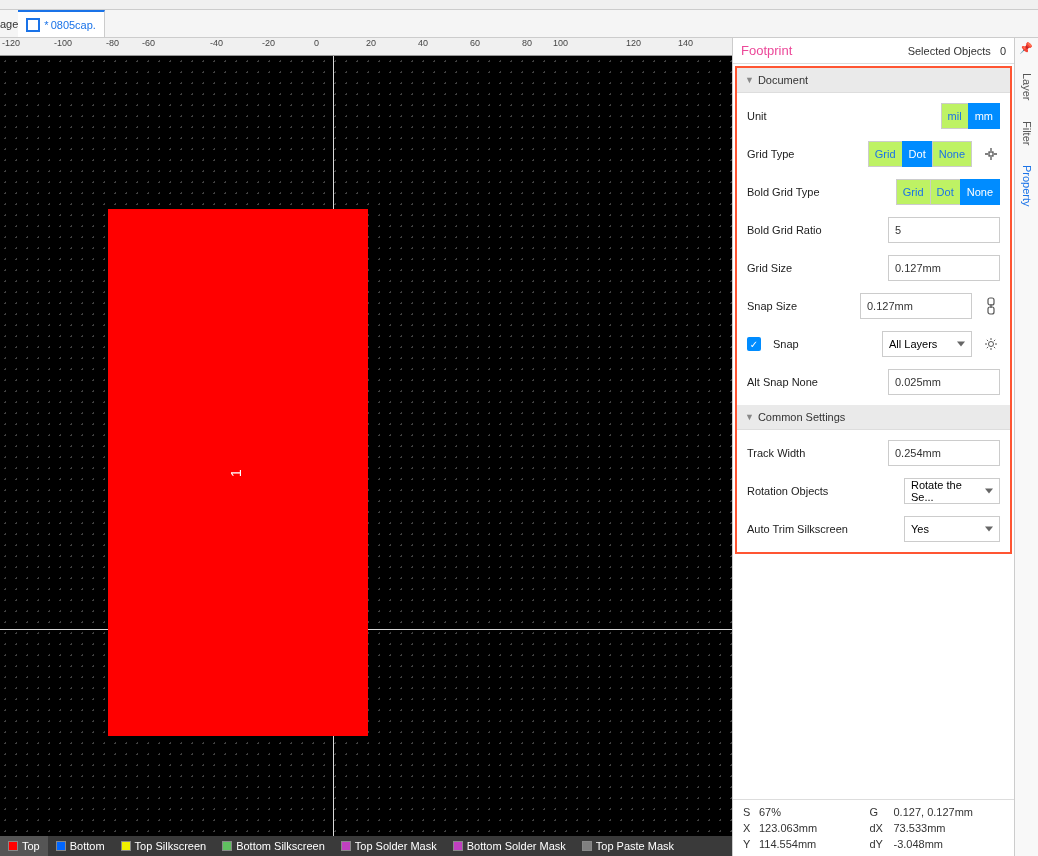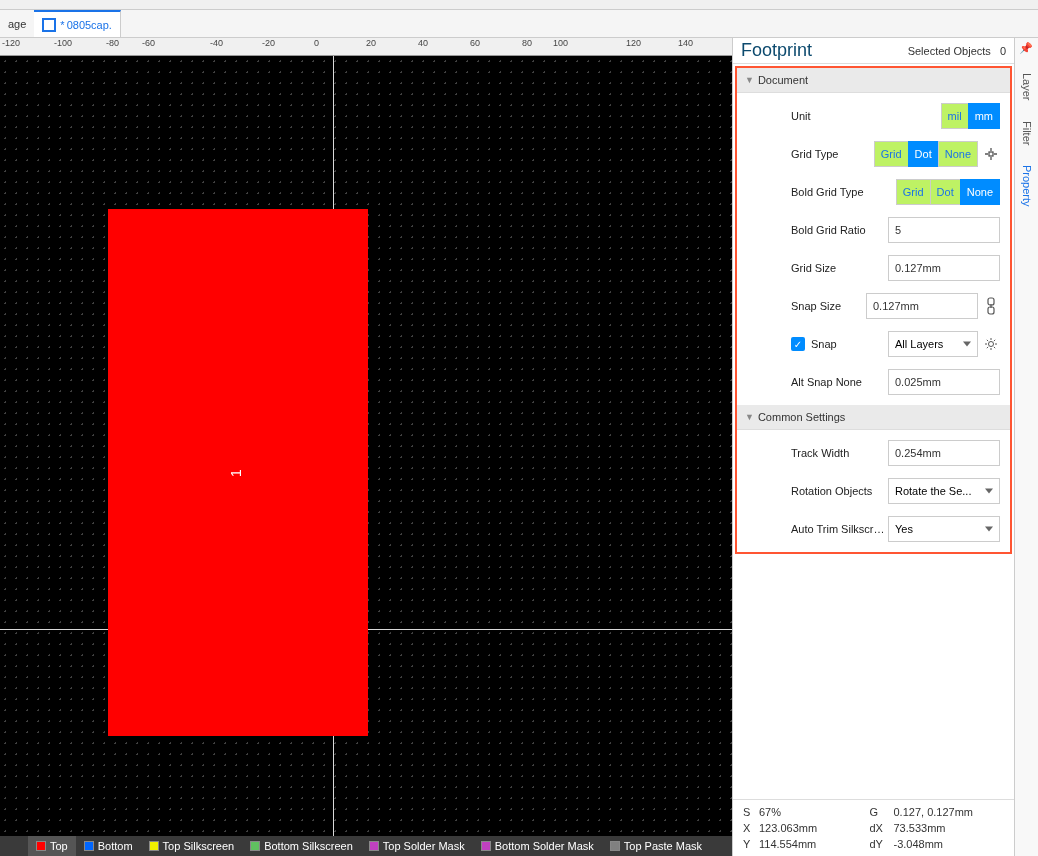--- a/index.html
+++ b/index.html
@@ -1,60 +1,60 @@
 <!DOCTYPE html>
 <html><head>
 <meta charset="utf-8">
 <style>
 * { box-sizing: border-box; margin: 0; padding: 0; font-family: Arial, sans-serif; }
 body { width: 1038px; height: 856px; overflow: hidden; background: #fff; display: flex; flex-direction: column; }
 
 .top-toolbar { height: 10px; background: #f0f0f0; border-bottom: 1px solid #ccc; }
 
 .tab-bar { height: 28px; background: #f5f5f5; border-bottom: 1px solid #ccc; display: flex; align-items: center; }
-.tab-bar .left-label { font-size: 11px; padding: 0 8px; color: #333; }
+.tab-bar .left-label { font-size: 11px; padding: 0 0; color: #333; }
 .tab { display: flex; align-items: center; padding: 0 8px; height: 100%; border-right: 1px solid #ccc; font-size: 11px; color: #1a73e8; background: #fff; border-top: 2px solid #1a73e8; }
 .tab-icon { width: 14px; height: 14px; margin-right: 4px; display: inline-block; background: #1a73e8; position: relative; }
 .tab-icon::before { content: ''; position: absolute; inset: 2px; background: #fff; }
 .tab-dirty { color: #1a73e8; margin-right: 2px; }
 
 .main-area { flex: 1; display: flex; min-height: 0; }
 
 .canvas-wrap { flex: 1; display: flex; flex-direction: column; min-width: 0; }
 .ruler-h { height: 18px; background: #f0f0f0; border-bottom: 1px solid #999; position: relative; font-size: 9px; color: #333; overflow: hidden; }
 .ruler-tick { position: absolute; top: 0; height: 100%; display: flex; align-items: flex-start; }
 .ruler-tick span { font-size: 9px; padding-left: 2px; color:#444; }
 
 .canvas { flex: 1; background: #000; position: relative; overflow: hidden; }
 .grid-dots { position: absolute; inset: 0; background-image: radial-gradient(rgba(180,180,180,0.35) 1px, transparent 1px); background-size: 11px 11px; }
 .origin-v { position: absolute; top: 0; bottom: 0; width: 1px; background: rgba(255,255,255,0.85); }
 .origin-h { position: absolute; left: 0; right: 0; height: 1px; background: rgba(255,255,255,0.85); }
 .pad { position: absolute; background: #ff0000; }
 .pad-label { position: absolute; color: #fff; font-size: 14px; transform: rotate(-90deg); }
 
-.layer-bar { height: 20px; background: #3a3a3a; display: flex; align-items: center; font-size: 11px; color: #fff; overflow: hidden; padding-left: 28px; }
+.layer-bar { height: 20px; background: #3a3a3a; display: flex; align-items: center; font-size: 11px; color: #fff; overflow: hidden; }
 .layer-item { display: flex; align-items: center; padding: 0 8px; height: 100%; white-space: nowrap; }
 .layer-item.active { background: #555; }
 .swatch { width: 10px; height: 10px; border: 1px solid #888; margin-right: 4px; display: inline-block; }
 
 .right-panel { width: 282px; border-left: 1px solid #ccc; display: flex; flex-direction: column; background: #fff; font-size: 11px; }
 .panel-header { height: 26px; display: flex; align-items: center; padding: 0 8px; border-bottom: 1px solid #ddd; justify-content: space-between; }
-.panel-header .title { font-size: 18px; color: #0c4a6e; }
+.panel-header .title { font-size: 13px; color: #ec4899; }
 .panel-header .sel { font-size: 11px; color: #333; }
 .panel-header .sel-count { margin-left: 6px; }
 
 .highlight-box { border: 2px solid #ff5532; margin: 2px; flex: 0 0 auto; }
 
 .section-head { background: #eaeaea; padding: 6px 8px; color: #333; display: flex; align-items: center; border-bottom: 1px solid #ddd; }
 .section-head .chev { margin-right: 4px; color: #888; font-size: 9px; }
 .section-body { padding: 4px 0; }
-.row { display: flex; align-items: center; padding: 6px 10px; min-height: 32px; margin-left: 44px; }
+.row { display: flex; align-items: center; padding: 6px 10px; gap: 6px; min-height: 32px; }
 .row .lbl { flex: 1; color: #222; font-size: 11px; white-space: nowrap; overflow: hidden; text-overflow: ellipsis; }
 .input { border: 1px solid #ccc; height: 26px; padding: 0 6px; font-size: 11px; background: #fff; color: #333; width: 112px; }
-.select { border: 1px solid #ccc; height: 26px; padding: 0 20px 0 6px; font-size: 11px; background: #fff; width: 112px; position: relative; display: flex; align-items: center; }
+.select { border: 1px solid #ccc; height: 26px; padding: 0 20px 0 6px; font-size: 11px; background: #fff; width: 96px; position: relative; display: flex; align-items: center; }
 .select::after { content: ''; position: absolute; right: 6px; top: 50%; transform: translateY(-50%); border-left: 4px solid transparent; border-right: 4px solid transparent; border-top: 5px solid #666; }
 .btn-group { display: flex; }
 .btn { border: 1px solid #ccc; height: 26px; padding: 0 6px; font-size: 11px; display: flex; align-items: center; background: #bef264; color: #1a73e8; cursor: pointer; margin-left: -1px; }
 .btn:first-child { margin-left: 0; }
 .btn.active { background: #008cff; color: #fff; border-color: #008cff; }
 .checkbox { width: 14px; height: 14px; background: #008cff; border-radius: 2px; display: inline-flex; align-items: center; justify-content: center; color: #fff; font-size: 10px; margin-right: 6px; }
 .gear { width: 18px; height: 18px; display: inline-flex; align-items: center; justify-content: center; margin-left: 4px; color: #666; }
 .target { width: 18px; height: 18px; display: inline-flex; align-items: center; justify-content: center; margin-left: 4px; color: #666; }
 .corner-extra { font-size: 10px; color: #333; line-height: 1.2; width: 54px; }
 .corner-input { width: 40px; }

